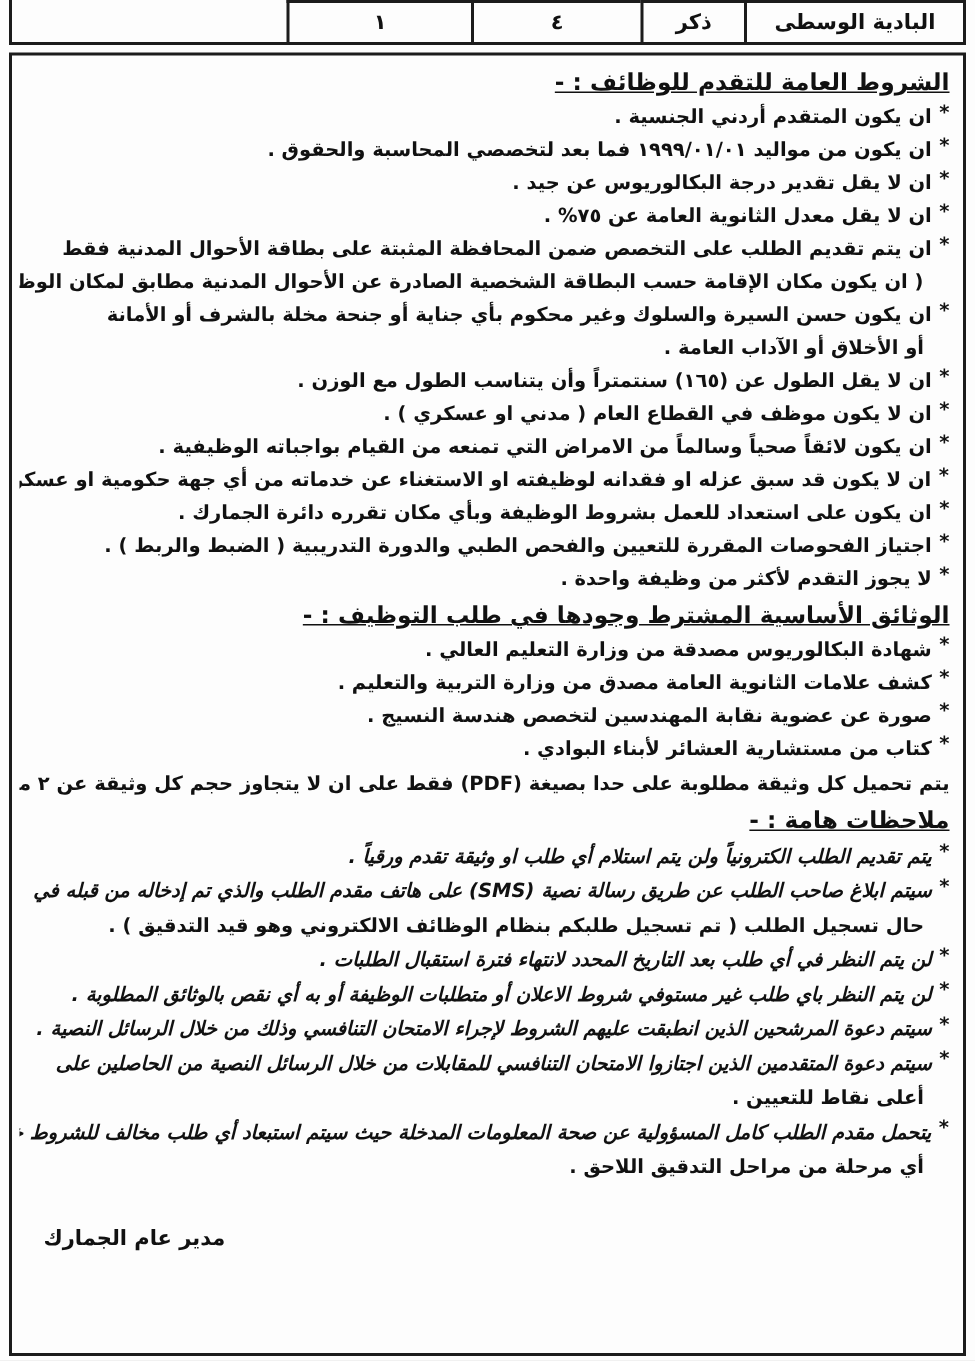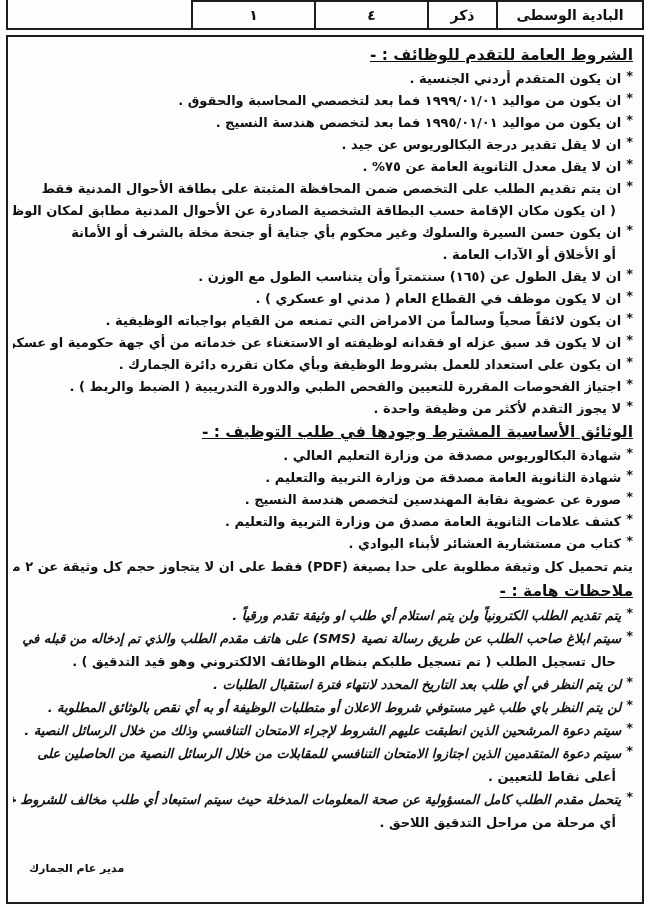--- a/index.html
+++ b/index.html
@@ -55,21 +55,21 @@
   }
   .cont{
     font-size:13px;line-height:22px;
     padding-right:17px;
     white-space:nowrap;overflow:hidden;
   }
   .notes .cont{line-height:23px;}
   .note-line{font-size:13px;line-height:24px;white-space:nowrap;overflow:hidden;}
   .signature{
     margin-top:28px;
-    font-size:11px;
+    font-size:14px;
     text-align:left;
     padding-left:16px;
     white-space:nowrap;
   }
 </style>
 </head>
 <body>
 
 <div class="page">
 
@@ -81,43 +81,41 @@
     <div class="cell empty"></div>
   </div>
 
   <div class="box">
 
     <div>
       <div class="sec-title">الشروط العامة للتقدم للوظائف : -</div>
 
       <div class="item"><span class="star">*</span><span>ان يكون المتقدم أردني الجنسية .</span></div>
       <div class="item"><span class="star">*</span><span>ان يكون من مواليد ١٩٩٩/٠١/٠١ فما بعد لتخصصي المحاسبة والحقوق .</span></div>
-      <div class="item"><span class="star">*</span><span>ان يكون من مواليد ١٩٩٥/٠١/٠١ فما بعد لتخصص هندسة النسيج .</span></div>
       <div class="item"><span class="star">*</span><span>ان لا يقل تقدير درجة البكالوريوس عن جيد .</span></div>
       <div class="item"><span class="star">*</span><span>ان لا يقل معدل الثانوية العامة عن ٧٥% .</span></div>
       <div class="item"><span class="star">*</span><span>ان يتم تقديم الطلب على التخصص ضمن المحافظة المثبتة على بطاقة الأحوال المدنية فقط</span></div>
       <div class="cont">( ان يكون مكان الإقامة حسب البطاقة الشخصية الصادرة عن الأحوال المدنية مطابق لمكان الوظيفة الشاغرة ) .</div>
       <div class="item"><span class="star">*</span><span>ان يكون حسن السيرة والسلوك وغير محكوم بأي جناية أو جنحة مخلة بالشرف أو الأمانة</span></div>
       <div class="cont">أو الأخلاق أو الآداب العامة .</div>
       <div class="item"><span class="star">*</span><span>ان لا يقل الطول عن (١٦٥) سنتمتراً وأن يتناسب الطول مع الوزن .</span></div>
       <div class="item"><span class="star">*</span><span>ان لا يكون موظف في القطاع العام ( مدني او عسكري ) .</span></div>
       <div class="item"><span class="star">*</span><span>ان يكون لائقاً صحياً وسالماً من الامراض التي تمنعه من القيام بواجباته الوظيفية .</span></div>
       <div class="item"><span class="star">*</span><span>ان لا يكون قد سبق عزله او فقدانه لوظيفته او الاستغناء عن خدماته من أي جهة حكومية او عسكرية او مدنية .</span></div>
       <div class="item"><span class="star">*</span><span>ان يكون على استعداد للعمل بشروط الوظيفة وبأي مكان تقرره دائرة الجمارك .</span></div>
       <div class="item"><span class="star">*</span><span>اجتياز الفحوصات المقررة للتعيين والفحص الطبي والدورة التدريبية ( الضبط والربط ) .</span></div>
       <div class="item"><span class="star">*</span><span>لا يجوز التقدم لأكثر من وظيفة واحدة .</span></div>
     </div>
 
     <div>
       <div class="sec-title">الوثائق الأساسية المشترط وجودها في طلب التوظيف : -</div>
 
       <div class="item"><span class="star">*</span><span>شهادة البكالوريوس مصدقة من وزارة التعليم العالي .</span></div>
-      <div class="item"><span class="star">*</span><span>شهادة الثانوية العامة مصدقة من وزارة التربية والتعليم .</span></div>
+      <div class="item"><span class="star">*</span><span>كشف علامات الثانوية العامة مصدق من وزارة التربية والتعليم .</span></div>
       <div class="item"><span class="star">*</span><span>صورة عن عضوية نقابة المهندسين لتخصص هندسة النسيج .</span></div>
-      <div class="item"><span class="star">*</span><span>كشف علامات الثانوية العامة مصدق من وزارة التربية والتعليم .</span></div>
       <div class="item"><span class="star">*</span><span>كتاب من مستشارية العشائر لأبناء البوادي .</span></div>
 
       <div class="note-line">يتم تحميل كل وثيقة مطلوبة على حدا بصيغة (PDF) فقط على ان لا يتجاوز حجم كل وثيقة عن ٢ ميجابايت .</div>
     </div>
 
     <div class="notes">
       <div class="sec-title">ملاحظات هامة : -</div>
 
       <div class="item"><span class="star">*</span><span>يتم تقديم الطلب الكترونياً ولن يتم استلام أي طلب او وثيقة تقدم ورقياً .</span></div>
       <div class="item"><span class="star">*</span><span>سيتم ابلاغ صاحب الطلب عن طريق رسالة نصية (SMS) على هاتف مقدم الطلب والذي تم إدخاله من قبله في</span></div>

